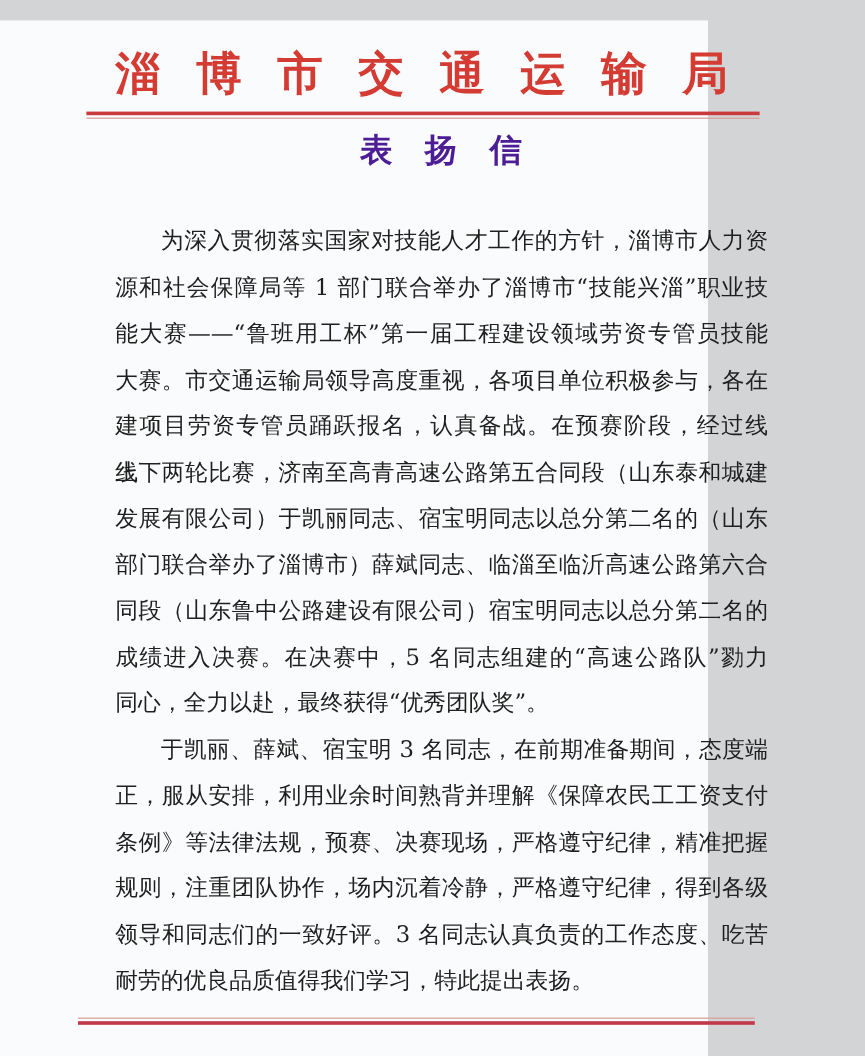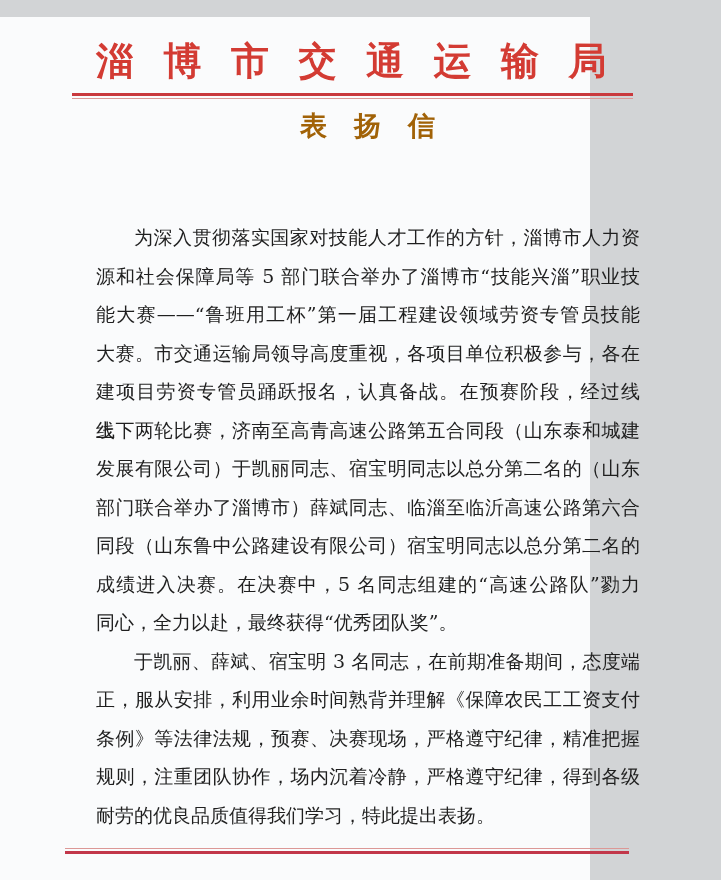--- a/index.html
+++ b/index.html
@@ -72,32 +72,31 @@
       height: 3px;
       background: var(--rule-red-bottom);
     }
     .doc-title {
       position: absolute;
       left: 300px;
       top: 94px;
       font-size: 27px;
       line-height: 30px;
       font-weight: bold;
-      color: #a16207;
+      color: #4c1d95;
       letter-spacing: 27px;
       white-space: nowrap;
     }
     .body-text {
       position: absolute;
       left: 96px;
       top: 165px;
       width: 544px;
       font-size: 19px;
       color: var(--text);
-      margin-top: 36px;
     }
     .line {
       height: 38.5px;
       line-height: 38.5px;
       text-align: justify;
       text-align-last: justify;
       overflow: visible;
     }
     .line.indent {
       padding-left: 2em;
@@ -114,36 +113,37 @@
   <div class="org-name">淄博市交通运输局</div>
 
   <div class="rule rule-top-thick"></div>
   <div class="rule rule-top-thin"></div>
 
   <div class="doc-title">表扬信</div>
 
   <div class="body-text">
     <div class="paragraph">
       <div class="line indent">为深入贯彻落实国家对技能人才工作的方针，淄博市人力资</div>
-      <div class="line">源和社会保障局等 5 部门联合举办了淄博市“技能兴淄”职业技</div>
+      <div class="line">源和社会保障局等 1 部门联合举办了淄博市“技能兴淄”职业技</div>
       <div class="line">能大赛——“鲁班用工杯”第一届工程建设领域劳资专管员技能</div>
       <div class="line">大赛。市交通运输局领导高度重视，各项目单位积极参与，各在</div>
       <div class="line">建项目劳资专管员踊跃报名，认真备战。在预赛阶段，经过线上、</div>
       <div class="line">线下两轮比赛，济南至高青高速公路第五合同段（山东泰和城建</div>
       <div class="line">发展有限公司）于凯丽同志、宿宝明同志以总分第二名的（山东</div>
       <div class="line">部门联合举办了淄博市）薛斌同志、临淄至临沂高速公路第六合</div>
       <div class="line">同段（山东鲁中公路建设有限公司）宿宝明同志以总分第二名的</div>
       <div class="line">成绩进入决赛。在决赛中，5 名同志组建的“高速公路队”勠力</div>
       <div class="line para-end">同心，全力以赴，最终获得“优秀团队奖”。</div>
     </div>
     <div class="paragraph">
       <div class="line indent">于凯丽、薛斌、宿宝明 3 名同志，在前期准备期间，态度端</div>
       <div class="line">正，服从安排，利用业余时间熟背并理解《保障农民工工资支付</div>
       <div class="line">条例》等法律法规，预赛、决赛现场，严格遵守纪律，精准把握</div>
       <div class="line">规则，注重团队协作，场内沉着冷静，严格遵守纪律，得到各级</div>
+      <div class="line">领导和同志们的一致好评。3 名同志认真负责的工作态度、吃苦</div>
       <div class="line para-end">耐劳的优良品质值得我们学习，特此提出表扬。</div>
     </div>
   </div>
 
   <div class="rule rule-bottom-thin"></div>
   <div class="rule rule-bottom-thick"></div>
 
 </div>
 
 </body></html>

